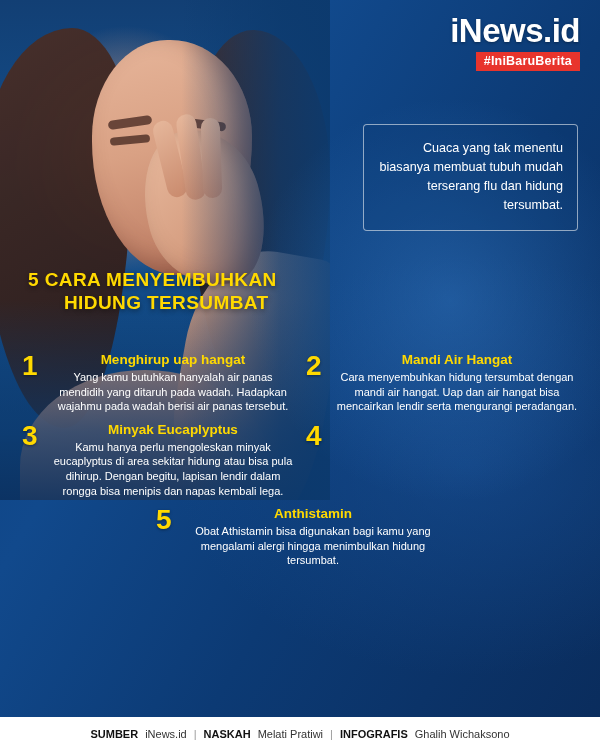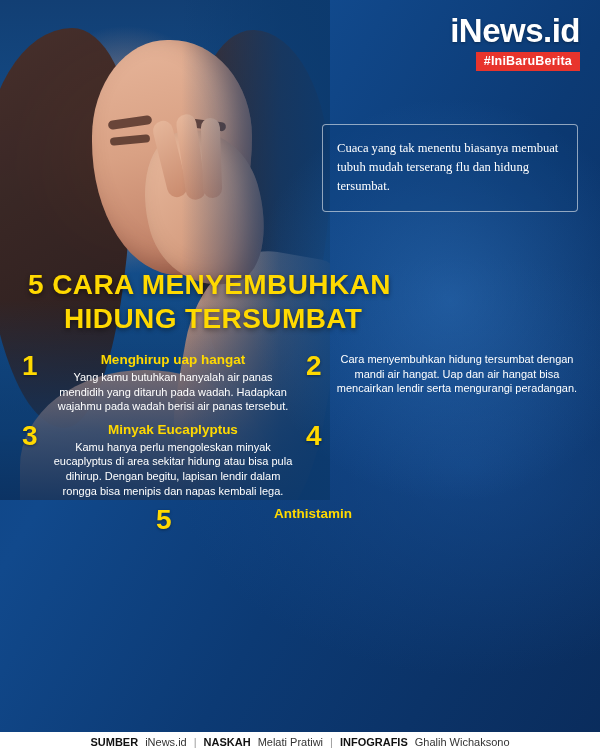--- a/index.html
+++ b/index.html
@@ -119,38 +119,37 @@
     margin-top: 5px;
     font-size: 12.5px; font-weight: bold; color: #ffffff;
     background: #e8342c;
     display: inline-block; padding: 2px 8px 3px 8px;
     border-radius: 0;
     letter-spacing: .2px;
   }
 
   
   .quote {
-    position: absolute; right: 22px; top: 124px; width: 256px;
+    position: absolute; right: 22px; top: 124px; width: 215px;
     border: 1.6px solid rgba(255,255,255,.55);
     border-radius: 4px;
     padding: 14px 14px 15px 14px;
     color: #ffffff; font-size: 12.6px; line-height: 1.5;
-    text-align: left;
+    text-align: right;
     background: rgba(10,55,110,.22);
-    font-family: Liberation Serif, serif;
   }
 
   
   .headline {
     position: absolute; left: 28px; top: 268px; width: 546px;
   }
   .headline .l1, .headline .l2 {
     color: #ffd900;
     font-weight: bold;
-    font-size: 28px;
+    font-size: 19px;
     letter-spacing: .4px;
     line-height: 1.22;
     text-shadow: 0 2px 5px rgba(0,0,0,.45);
   }
   .headline .l2 { margin-left: 36px; }
 
   
   .tips { position: absolute; left: 22px; top: 352px; width: 556px; }
   .row { display: flex; gap: 12px; }
   .tip { display: flex; gap: 8px; width: 274px; margin-bottom: 8px; }
@@ -164,21 +163,21 @@
     color: #ffd900; font-size: 13.5px; font-weight: bold; line-height: 1.25;
     margin-bottom: 1px;
   }
   .tip .t-text {
     color: #ffffff; font-size: 11px; line-height: 1.33;
   }
   .tip-wide { width: 284px; margin-left: 134px; }
 
   
   .footer {
-    position: absolute; left: 0; bottom: 0; width: 600px; height: 19px;
+    position: absolute; left: 0; bottom: 0; width: 600px; height: 34px;
     background: #ffffff;
     display: flex; align-items: center; justify-content: center;
     gap: 7px;
     font-size: 11px; color: #333333;
   }
   .footer .b { font-weight: bold; color: #111111; }
   .footer .sep { color: #999999; }
 </style>
 </head>
 <body>
@@ -224,20 +223,21 @@
       <div class="tip">
         <div class="num">1</div>
         <div class="body">
           <div class="t-title">Menghirup uap hangat</div>
           <div class="t-text">Yang kamu butuhkan hanyalah air panas mendidih yang ditaruh pada wadah. Hadapkan wajahmu pada wadah berisi air panas tersebut.</div>
         </div>
       </div>
       <div class="tip">
         <div class="num">2</div>
         <div class="body">
+          <div class="t-title">Mandi Air Hangat</div>
           <div class="t-text">Cara menyembuhkan hidung tersumbat dengan mandi air hangat. Uap dan air hangat bisa mencairkan lendir serta mengurangi peradangan.</div>
         </div>
       </div>
     </div>
 
     <div class="row">
       <div class="tip">
         <div class="num">3</div>
         <div class="body">
           <div class="t-title">Minyak Eucaplyptus</div>
@@ -247,20 +247,21 @@
       <div class="tip">
         <div class="num">4</div>
       </div>
     </div>
 
     <div class="row">
       <div class="tip tip-wide">
         <div class="num">5</div>
         <div class="body">
           <div class="t-title">Anthistamin</div>
+          <div class="t-text">Obat Athistamin bisa digunakan bagi kamu yang mengalami alergi hingga menimbulkan hidung tersumbat.</div>
         </div>
       </div>
     </div>
   </div>
 
   <div class="footer">
     <span class="b">SUMBER</span>
     <span>iNews.id</span>
     <span class="sep">|</span>
     <span class="b">NASKAH</span>

